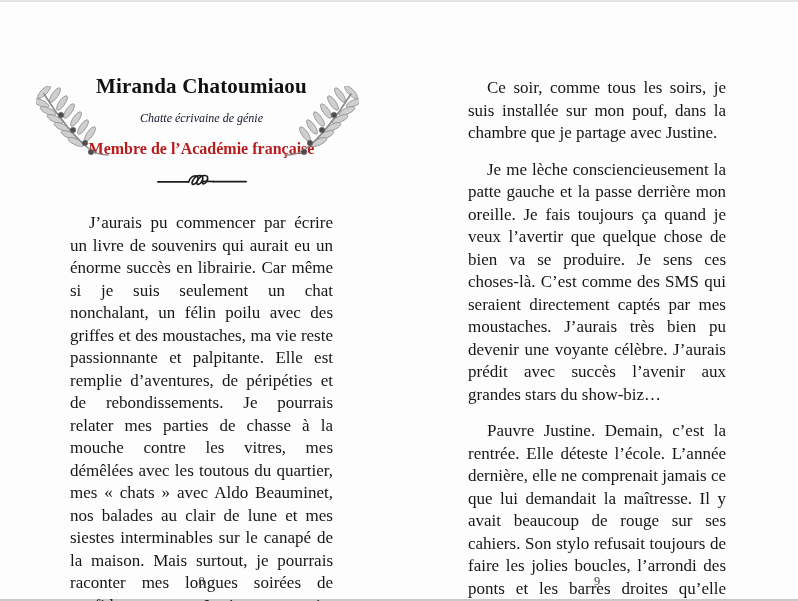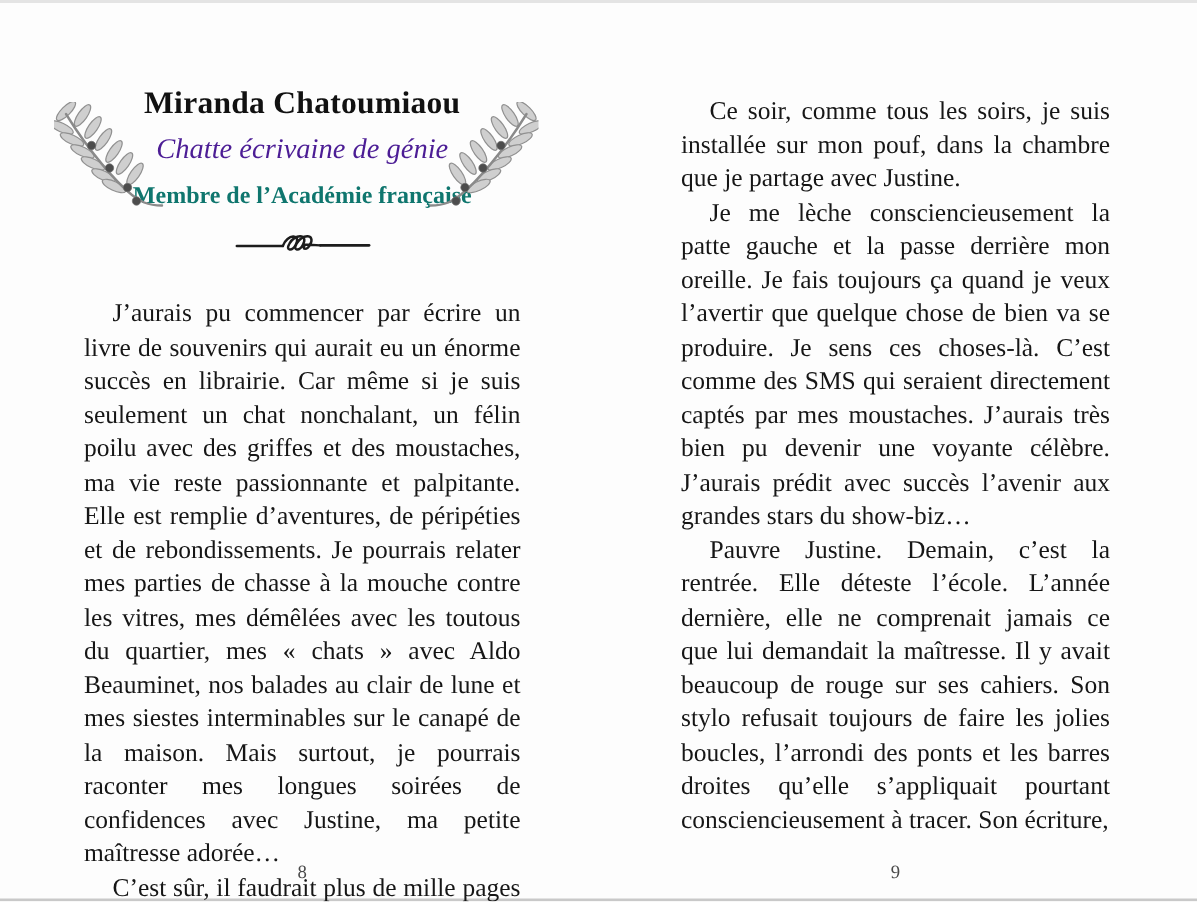--- a/index.html
+++ b/index.html
@@ -13,44 +13,44 @@
     box-sizing:border-box;
   }
   .edge{position:absolute;left:0;width:100%;height:2px;}
   .edge-top{top:0;background:#e4e4e4;}
   .edge-bottom{bottom:0;background:#c9c9c9;}
 
   .page{position:absolute;top:0;height:100%;}
   .page-left{left:56px;width:291px;}
   .page-right{left:454px;width:286px;}
 
-  .chapter-header{position:absolute;top:56px;left:0;width:100%;text-align:center;font-family:Liberation Serif, serif;}
+  .chapter-header{position:absolute;top:74px;left:0;width:100%;text-align:center;font-family:Liberation Serif, serif;}
   .author-title{
     margin:0 0 9px 0;
     font-size:21px;line-height:25px;font-weight:bold;letter-spacing:0.2px;color:#111;
   }
   .author-subtitle{
     margin:0 0 11px 0;
-    font-size:19px;line-height:20px;font-style:italic;color:#4c1d95;
+    font-size:12px;line-height:20px;font-style:italic;color:#0f172a;
   }
   .author-membership{
     margin:0;
-    font-size:16px;line-height:19px;font-weight:bold;color:#0f766e;
+    font-size:16px;line-height:19px;font-weight:bold;color:#b91c1c;
   }
   .divider-wrap{margin-top:14px;line-height:0;}
 
   .branch{position:absolute;}
   .branch-left{left:-20px;top:12px;}
   .branch-right{right:-12px;top:12px;transform:scaleX(-1);}
 
   .body-text{position:absolute;left:0;right:0;}
   .body-left{top:198px;}
   .body-right{top:63px;}
   .para{
-    margin:0;
+    margin:14px;
     text-indent:19px;
     text-align:justify;
     font-size:17px;
     line-height:22.5px;
     color:#161616;
   }
 
   .pagenum{
     position:absolute;bottom:12px;left:0;width:100%;
     text-align:center;font-size:12.5px;color:#4a4a4a;

